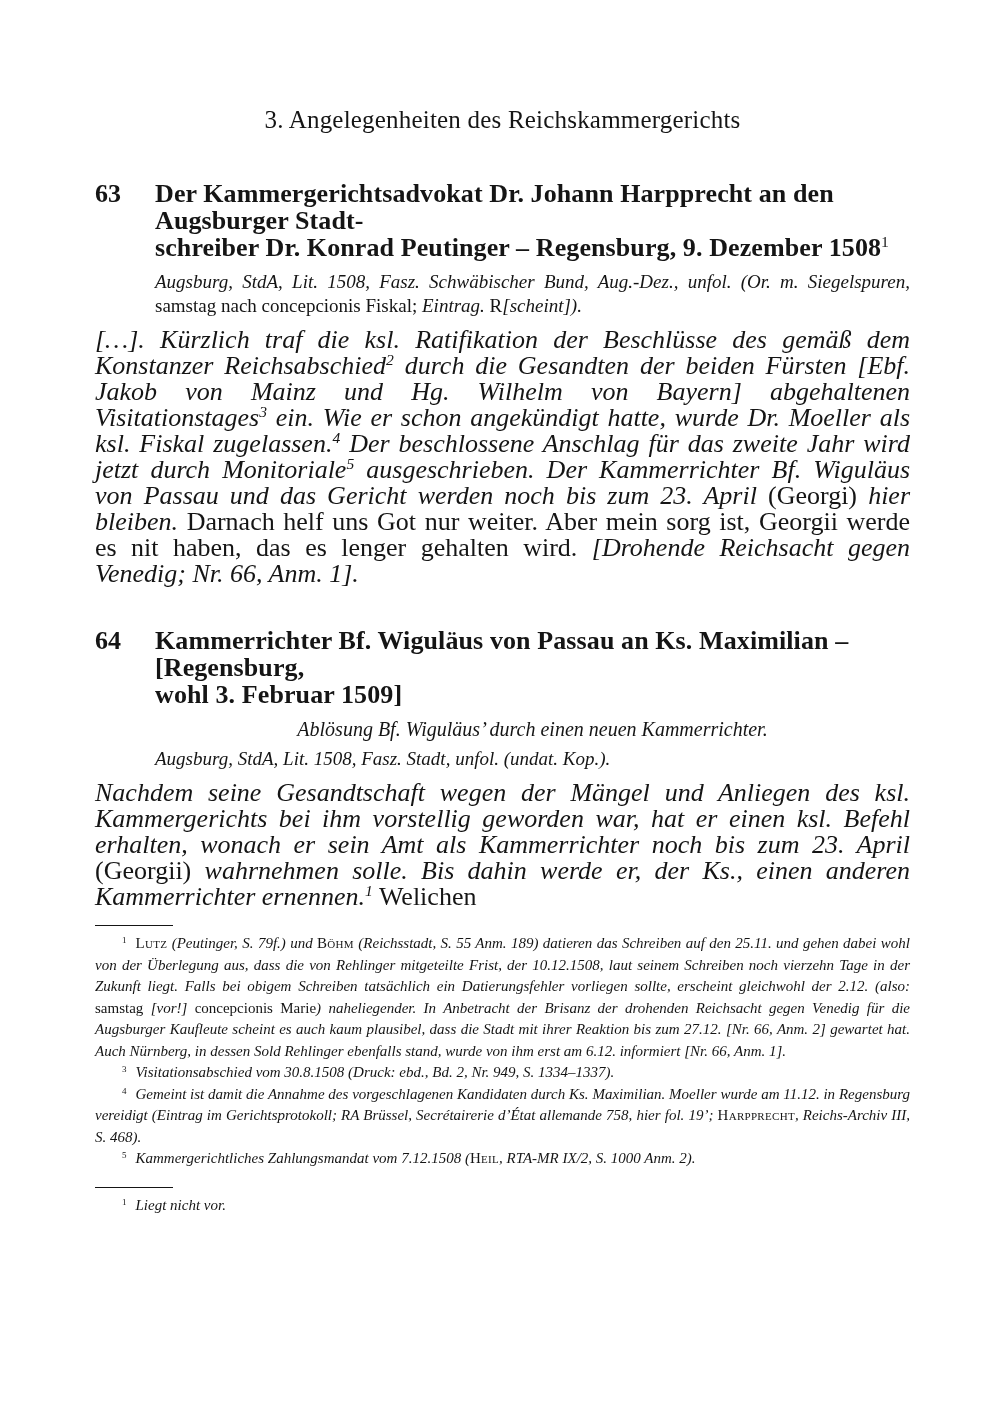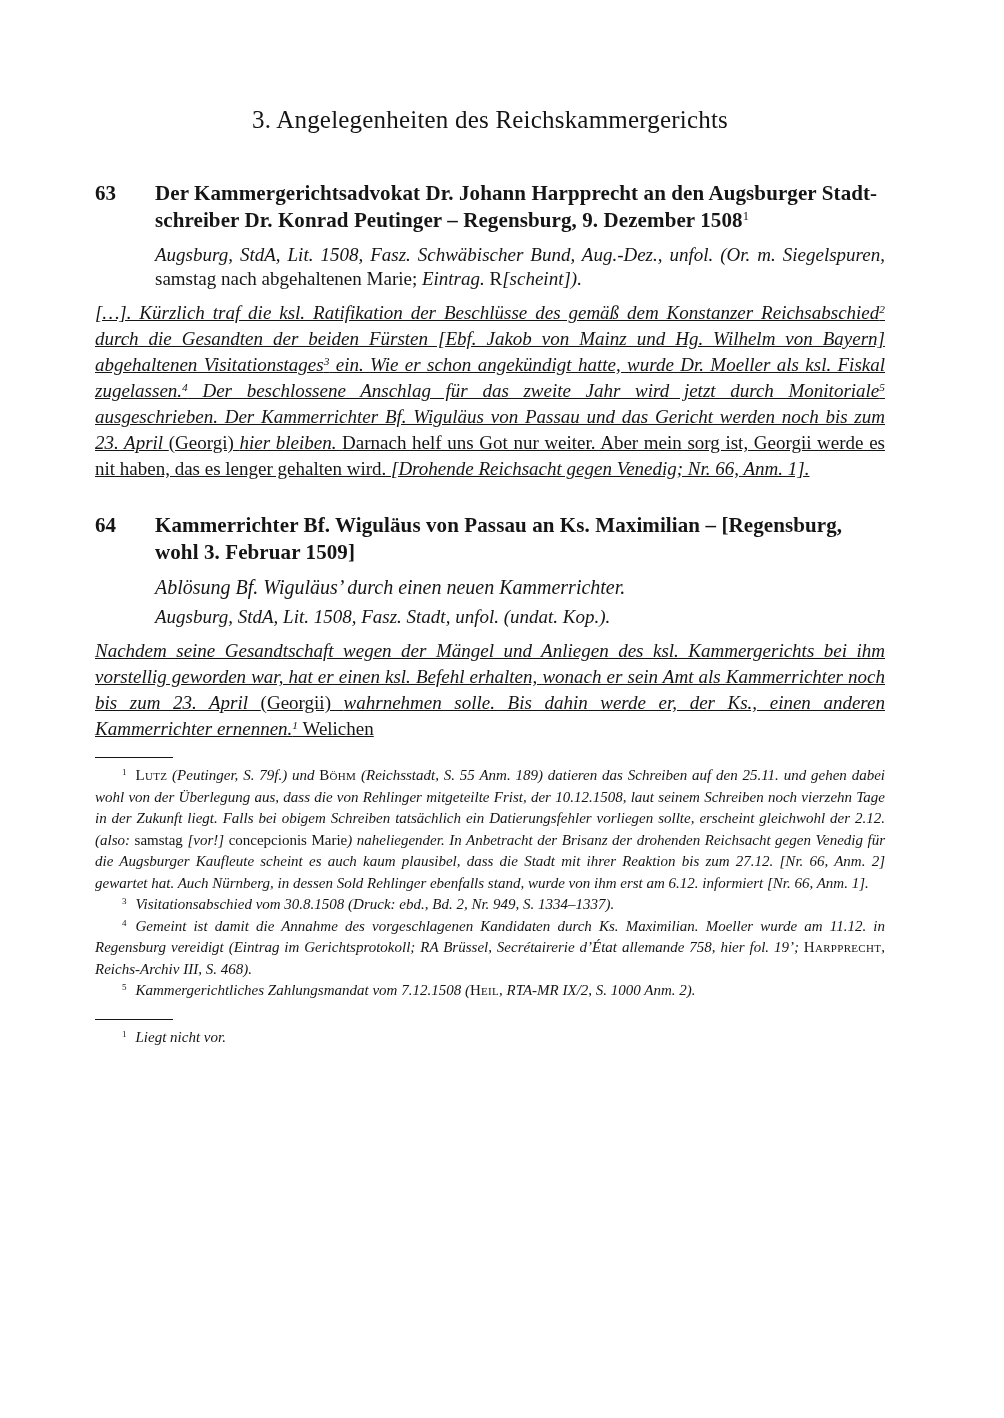--- a/index.html
+++ b/index.html
@@ -6,65 +6,65 @@
   html, body { margin: 0; padding: 0; background: #ffffff; }
   .page {
     position: relative;
     width: 1004px;
     height: 1418px;
     margin: 0 auto;
     background: #ffffff;
     color: #151515;
     font-family: "Liberation Serif", "DejaVu Serif", serif;
     box-sizing: border-box;
-    padding: 106px 119px 0 95px;
+    padding: 106px 94px 0 95px;
     overflow: hidden;
   }
   .chapter-title {
     font-size: 25px;
     font-weight: normal;
     text-align: center;
     margin: 0 0 46px 0;
     letter-spacing: 0.2px;
   }
   .entry { margin: 0; }
   .entry-head {
     display: grid;
     grid-template-columns: 60px 1fr;
     font-weight: bold;
-    font-size: 21px;
+    font-size: 26px;
     line-height: 27px;
   }
   .entry-no { font-weight: bold; }
   .entry-title { letter-spacing: 0.1px; }
   .entry-title sup { font-weight: normal; }
   .source-note {
     margin: 9px 0 0 60px;
     font-size: 19px;
     line-height: 24px;
     text-align: justify;
   }
   .summary-note {
     margin: 9px 0 0 60px;
     font-size: 20px;
     line-height: 25px;
+    text-align: center;
   }
   .source-note2 {
     margin: 5px 0 0 60px;
     font-size: 19px;
     line-height: 24px;
   }
   .entry-body {
     margin: 9px 0 0 0;
-    font-size: 19px;
+    font-size: 26px;
     line-height: 26px;
     text-align: justify;
-    text-decoration: underline;
   }
-  .entry + .entry { margin-top: 30px; }
+  .entry + .entry { margin-top: 40px; }
   .fn-rule {
     width: 78px;
     height: 0;
     border-top: 1.7px solid #151515;
     margin: 15px 0 7px 0;
   }
   .fn-rule-2 { margin-top: 17px; }
   .footnote {
     margin: 0;
     font-size: 15px;
@@ -94,21 +94,21 @@
   <h1 class="chapter-title">3. Angelegenheiten des Reichskammergerichts</h1>
 
   <section class="entry">
     <div class="entry-head">
       <span class="entry-no">63</span>
       <div class="entry-title">
         <span>Der Kammergerichtsadvokat Dr. Johann Harpprecht an den Augsburger Stadt-</span><br>
         <span>schreiber Dr. Konrad Peutinger – Regensburg, 9. Dezember 1508</span><sup class="sup-n">1</sup>
       </div>
     </div>
-    <p class="source-note"><span class="it">Augsburg, StdA, Lit. 1508, Fasz. Schwäbischer Bund, Aug.-Dez., unfol. (Or. m. Siegelspuren, </span><span class="ro">samstag nach abgehaltenen Marie; </span><span class="it">Eintrag. </span><span class="ro">R</span><span class="it">[scheint]).</span></p>
+    <p class="source-note"><span class="it">Augsburg, StdA, Lit. 1508, Fasz. Schwäbischer Bund, Aug.-Dez., unfol. (Or. m. Siegelspuren, </span><span class="ro">samstag nach concepcionis Fiskal; </span><span class="it">Eintrag. </span><span class="ro">R</span><span class="it">[scheint]).</span></p>
     <p class="entry-body"><span class="it">[…]. Kürzlich traf die ksl. Ratifikation der Beschlüsse des gemäß dem Konstanzer Reichsabschied</span><sup class="it">2</sup><span class="it"> durch die Gesandten der beiden Fürsten [Ebf. Jakob von Mainz und Hg. Wilhelm von Bayern] abgehaltenen Visitationstages</span><sup class="it">3</sup><span class="it"> ein. Wie er schon angekündigt hatte, wurde Dr. Moeller als ksl. Fiskal zugelassen.</span><sup class="it">4</sup><span class="it"> Der beschlossene Anschlag für das zweite Jahr wird jetzt durch Monitoriale</span><sup class="it">5</sup><span class="it"> ausgeschrieben. Der Kammerrichter Bf. Wiguläus von Passau und das Gericht werden noch bis zum 23. April </span><span class="ro">(Georgi) </span><span class="it">hier bleiben. </span><span class="ro">Darnach helf uns Got nur weiter. Aber mein sorg ist, Georgii werde es nit haben, das es lenger gehalten wird. </span><span class="it">[Drohende Reichsacht gegen Venedig; Nr. 66, Anm. 1].</span></p>
   </section>
 
   <section class="entry">
     <div class="entry-head">
       <span class="entry-no">64</span>
       <div class="entry-title">
         <span>Kammerrichter Bf. Wiguläus von Passau an Ks. Maximilian – [Regensburg,</span><br>
         <span>wohl 3. Februar 1509]</span>
       </div>

